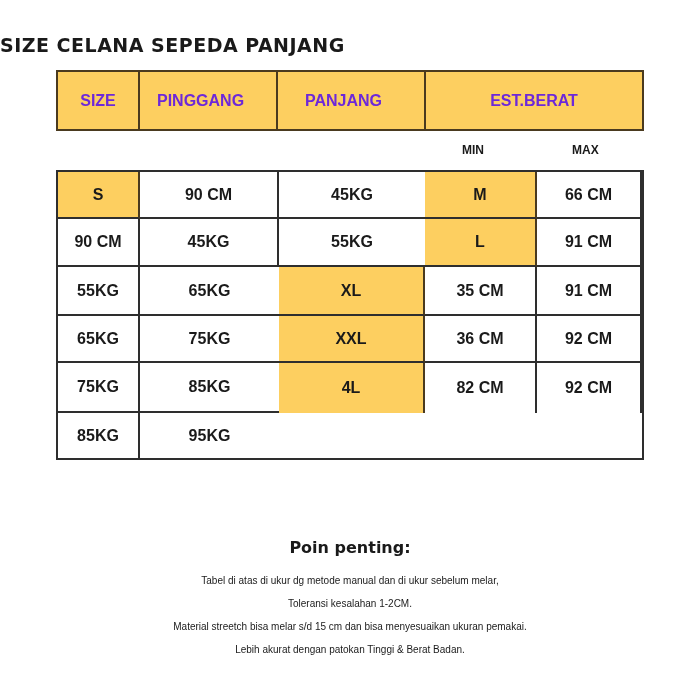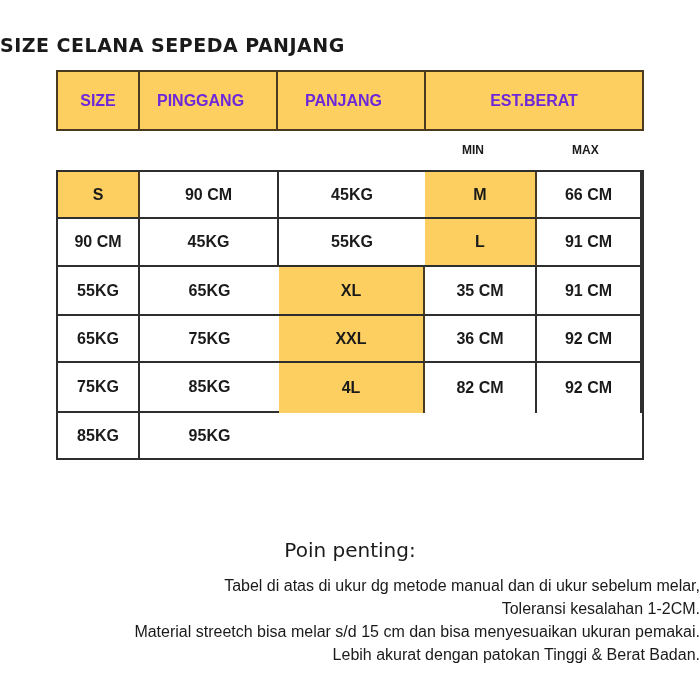--- a/index.html
+++ b/index.html
@@ -44,24 +44,24 @@
     border-right: 2px solid #2e2e2e; border-bottom: 2px solid #2e2e2e; box-sizing: border-box;
   }
   .cell.c4 { border-right: none; }
   .cell.lastrow { border-bottom: none; }
   .cell.size { background: #FDCF60; border-right-color: #4a3a1f; }
 
   .notes {
     position: absolute; left: 0; top: 538px; width: 700px; text-align: center;
   }
   .notes .nt {
-    font-family: "DejaVu Sans", sans-serif; font-size: 20px; font-weight: normal;
+    font-family: "DejaVu Sans", sans-serif; font-size: 16px; font-weight: bold;
     color: #1a1a1a; margin-bottom: 12px;
   }
-  .notes .ln { font-size: 16px; line-height: 23px; color: #1a1a1a; text-align: right; }
+  .notes .ln { font-size: 10px; line-height: 23px; color: #1a1a1a; }
 </style>
 </head>
 <body>
 
 <div class="title">SIZE CELANA SEPEDA PANJANG</div>
 
 <div class="hdr">
   <div class="hc size">SIZE</div>
   <div class="hc ping">PINGGANG</div>
   <div class="hc panj">PANJANG</div>

